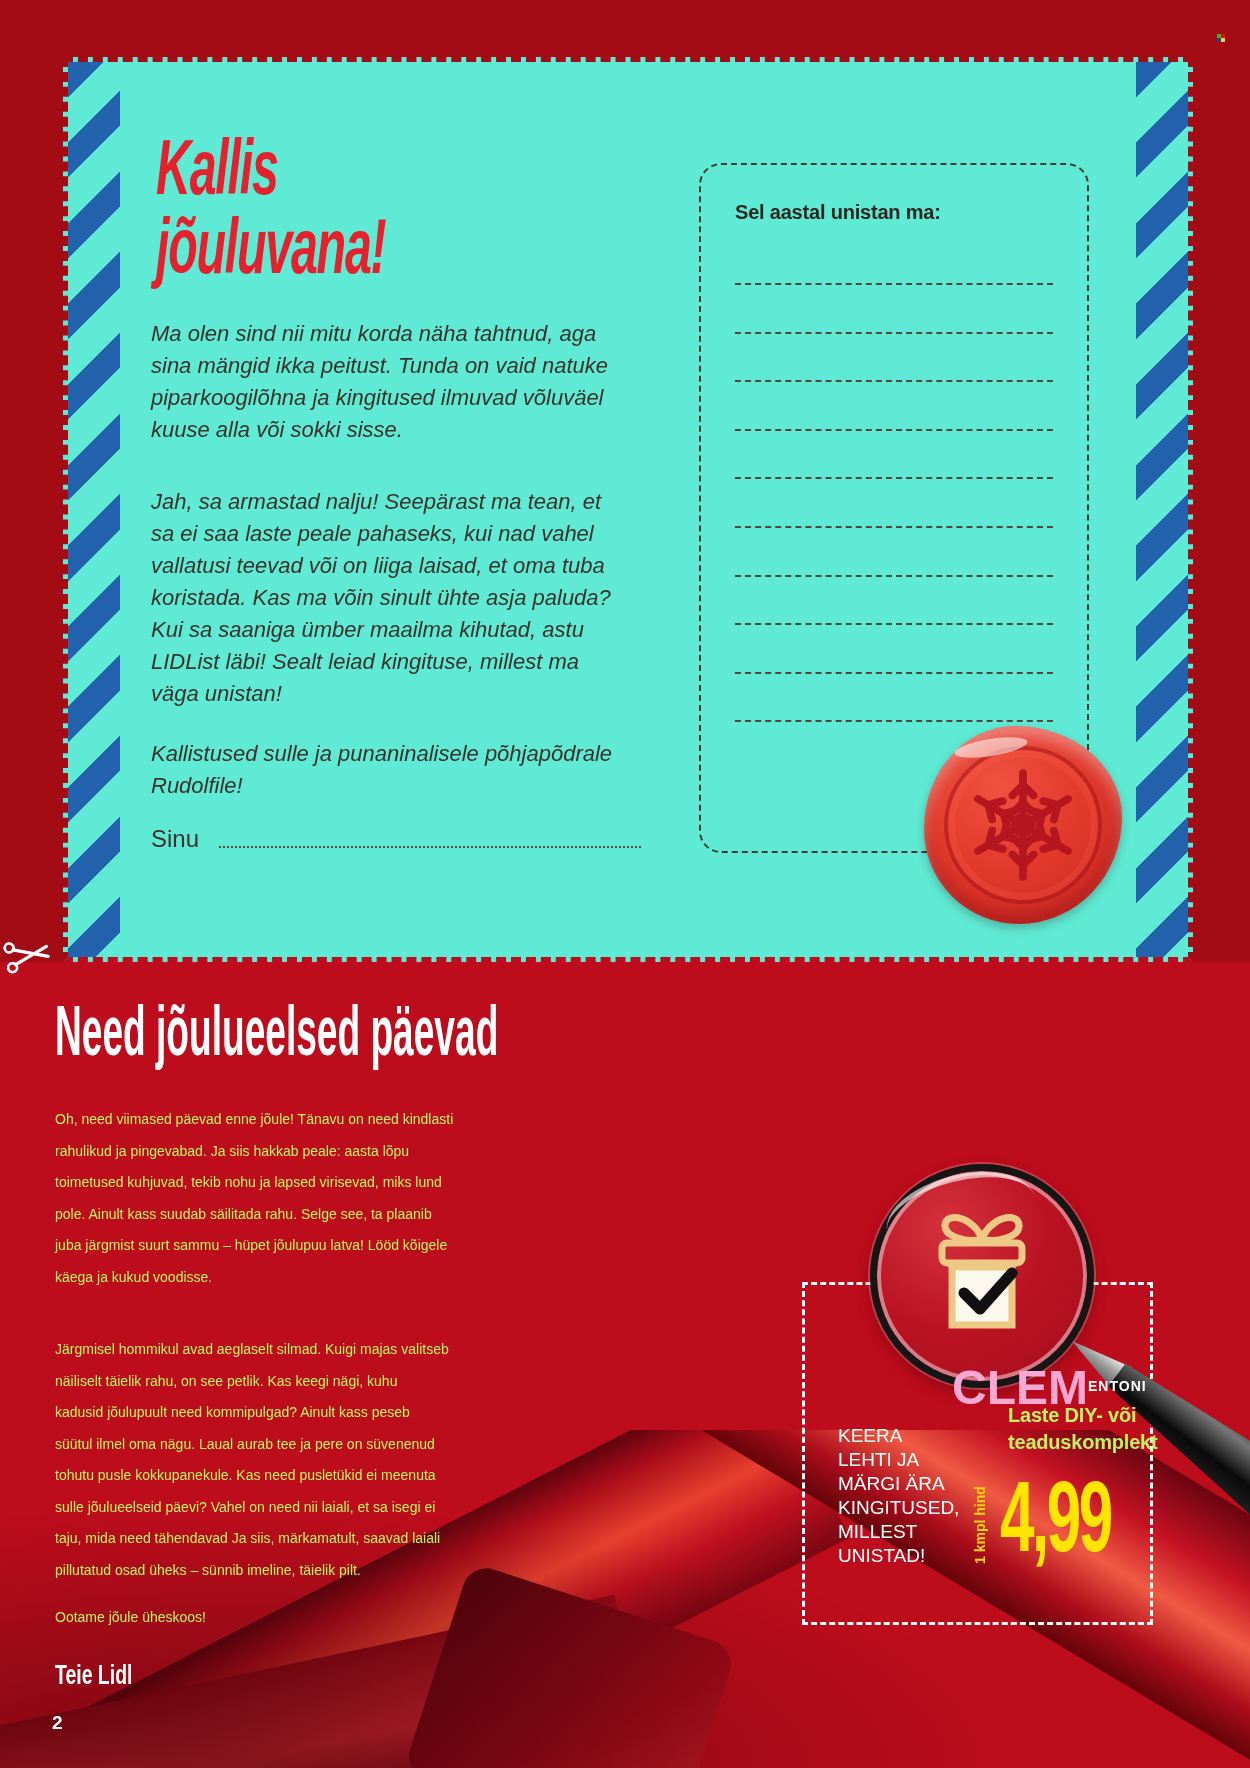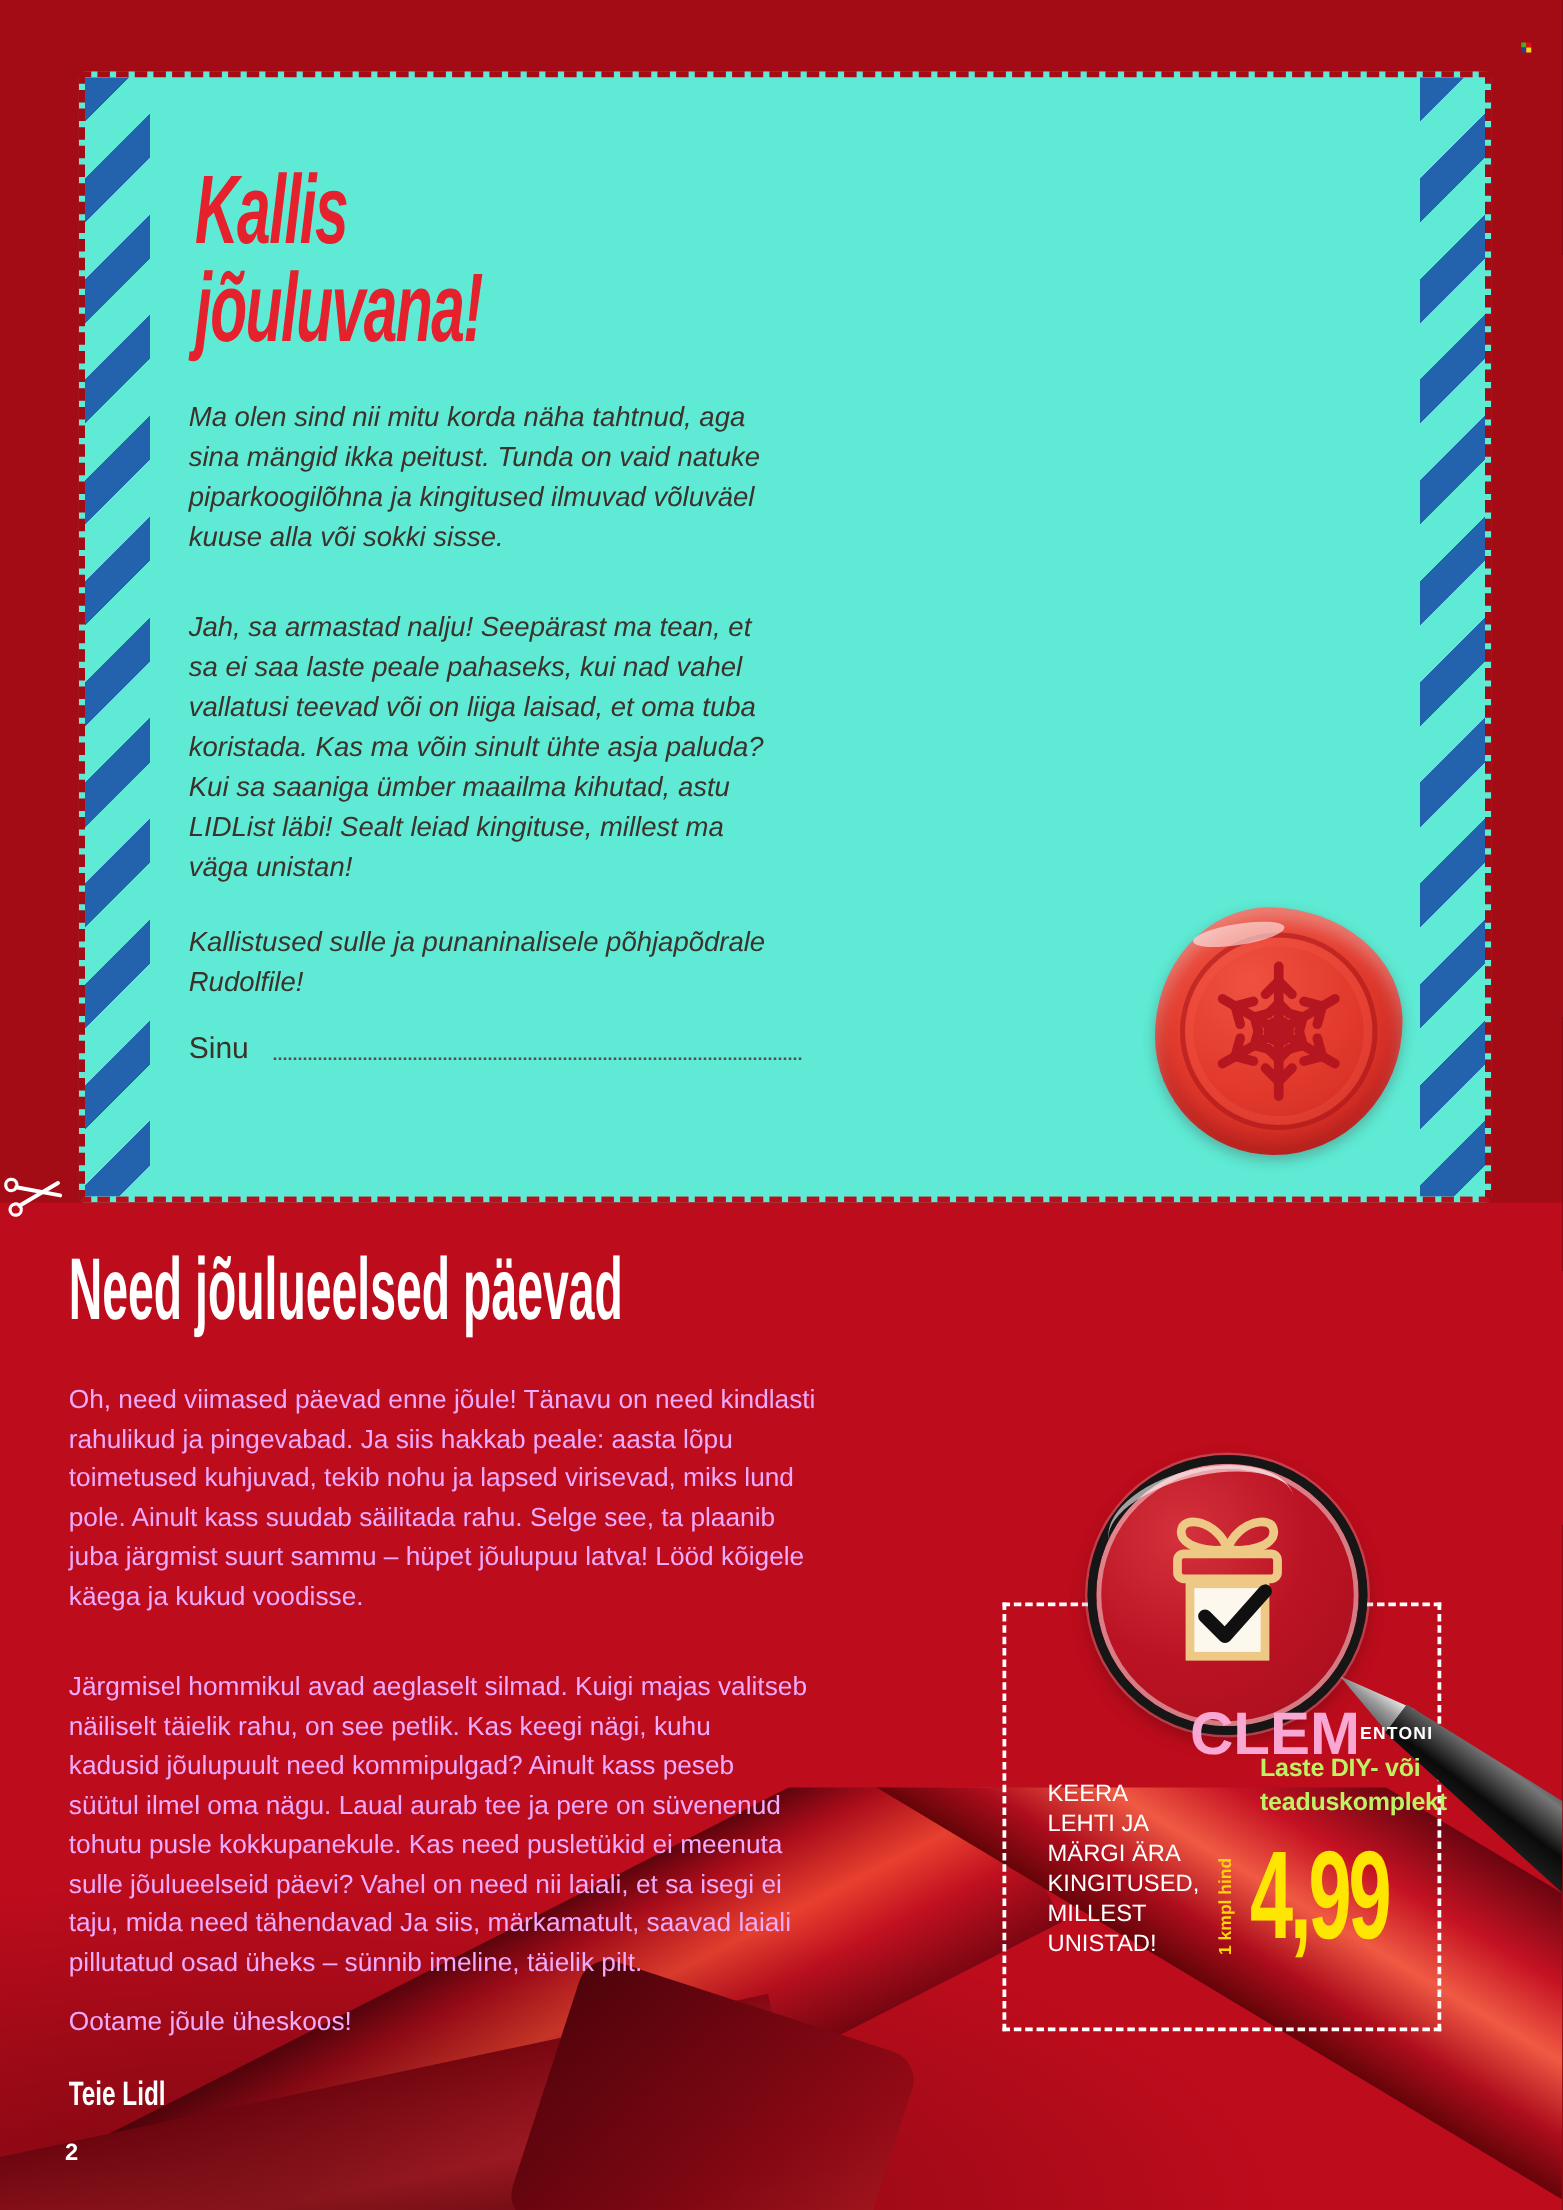--- a/index.html
+++ b/index.html
@@ -48,21 +48,21 @@
 
   
   .marker{position:absolute;left:1217px;top:34px;width:8px;height:8px;display:grid;
         grid-template-columns:4px 4px;grid-template-rows:4px 4px;z-index:3;}
   .marker i{display:block;}
 
   
   .bottom{position:absolute;left:0;top:962px;width:1250px;height:806px;background:#bd0c1c;z-index:1;}
   .sec-heading{position:absolute;left:55px;top:995px;color:#fff;font-weight:bold;
         font-size:70px;line-height:72px;transform:scaleX(.53);transform-origin:left top;z-index:3;}
-  .sec-par{position:absolute;left:55px;width:760px;color:#f0abfc;font-size:21px;
+  .sec-par{position:absolute;left:55px;width:760px;color:#bef264;font-size:14px;
         line-height:31.5px;white-space:pre-line;z-index:3;}
   .sp1{top:1104px;} .sp2{top:1334px;} .sp3{top:1602px;}
   .signoff{position:absolute;left:55px;top:1660px;color:#fff;font-weight:bold;font-size:27px;
         transform:scaleX(.72);transform-origin:left top;z-index:3;}
   .pagenum{position:absolute;left:52px;top:1712px;color:#fff;font-weight:bold;font-size:19px;z-index:3;}
 
   
   .ribbon{position:absolute;left:0;top:1430px;width:1250px;height:338px;overflow:hidden;z-index:2;}
   .rb{position:absolute;}
   .rb1{left:-140px;top:150px;width:1000px;height:195px;transform:rotate(-27deg);
@@ -136,20 +136,35 @@
 LIDList läbi! Sealt leiad kingituse, millest ma
 väga unistan!</div>
     <div class="letter-par lp3">Kallistused sulle ja punaninalisele põhjapõdrale
 Rudolfile!</div>
 
     <div class="sig-row">
       <span class="sig-label">Sinu</span>
       <span class="sig-line"></span>
     </div>
 
+    <div class="wishbox">
+      <div class="wish-title">Sel aastal unistan ma:</div>
+      <div class="wish-lines">
+          <div class="wish-line" style="top: 0px;"></div>
+          <div class="wish-line" style="top: 48.6px;"></div>
+          <div class="wish-line" style="top: 97.2px;"></div>
+          <div class="wish-line" style="top: 145.8px;"></div>
+          <div class="wish-line" style="top: 194.4px;"></div>
+          <div class="wish-line" style="top: 243px;"></div>
+          <div class="wish-line" style="top: 291.6px;"></div>
+          <div class="wish-line" style="top: 340.2px;"></div>
+          <div class="wish-line" style="top: 388.8px;"></div>
+          <div class="wish-line" style="top: 437.4px;"></div>
+        </div>
+    </div>
 
     <div class="seal">
       <div class="seal-ring"></div>
       <div class="seal-gloss"></div>
       <div class="seal-flake">
         <svg width="118" height="118" viewBox="0 0 100 100">
           <g stroke="#b5161f" stroke-width="6.5" stroke-linecap="round" fill="none">
             <g>
                 <line x1="50" y1="50" x2="50" y2="6"></line>
                 <path d="M50 16 L41 25 M50 16 L59 25 M50 31 L43 38 M50 31 L57 38"></path>

